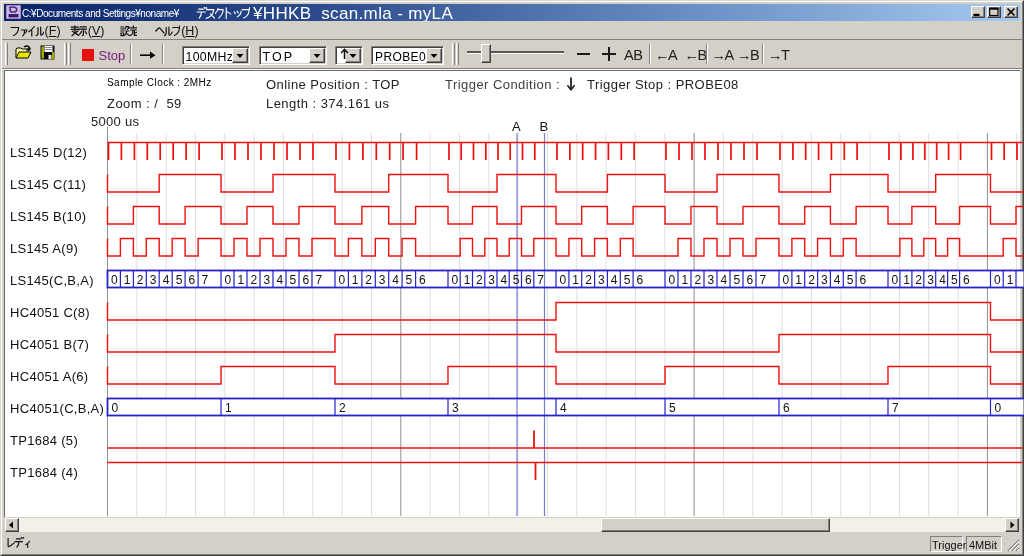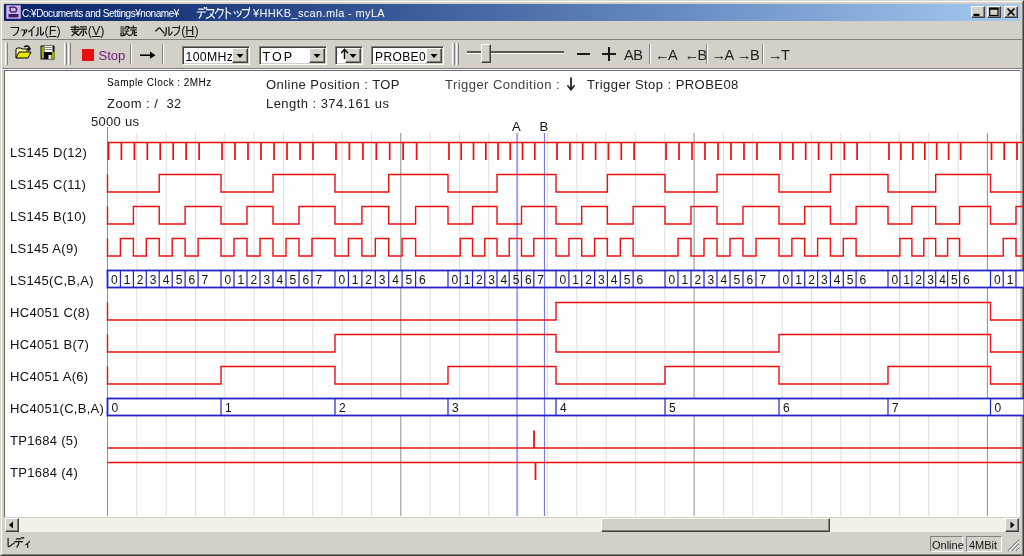--- a/index.html
+++ b/index.html
@@ -23,21 +23,21 @@
       <path d="M2.5 2 H7 M1 4.8 H9 M5.2 4.8 Q5.2 8.5 3 10.6" transform="translate(0,0) scale(1.05)" stroke="#fff" stroke-width="1.1" fill="none" stroke-linecap="round"></path>
       <path d="M7.8 0.4 L8.7 1.6 M9.4 0 L10.3 1.2" transform="translate(0,0) scale(1.05)" stroke="#fff" stroke-width="1.1" fill="none" stroke-linecap="round"></path>
       <path d="M1.5 2.5 H8.3 Q8 6 5.8 8.2 Q4 10 1.2 10.8 M5.2 6.5 L9 10.5" transform="translate(9.0,0) scale(1.05)" stroke="#fff" stroke-width="1.1" fill="none" stroke-linecap="round"></path>
       <path d="M3.8 1.2 Q3.4 3.8 1.2 6 M4 2.5 H8.5 Q8.7 6.5 4.5 10.6" transform="translate(18.1,0) scale(1.05)" stroke="#fff" stroke-width="1.1" fill="none" stroke-linecap="round"></path>
       <path d="M3 0.8 V11 M3.2 4.2 Q5.5 5.2 7.3 6.6" transform="translate(27.1,0) scale(1.05)" stroke="#fff" stroke-width="1.1" fill="none" stroke-linecap="round"></path>
       <path d="M2 4.5 L3 6.3 M4.8 4 L5.8 5.8 M8.6 3.8 Q8.6 7.5 5 9.2" transform="translate(36.1,0) scale(1.05)" stroke="#fff" stroke-width="1.1" fill="none" stroke-linecap="round"></path>
       <path d="M1 2.5 H7.5 V4 Q7 8.5 2.5 10.5" transform="translate(45.1,0) scale(1.05)" stroke="#fff" stroke-width="1.1" fill="none" stroke-linecap="round"></path>
       <path d="M8.4 0.6 Q9.6 1 9.2 2.2 Q8.2 2.6 7.9 1.6 Q7.9 0.8 8.4 0.6" transform="translate(45.1,0) scale(1.05)" stroke="#fff" stroke-width="1.1" fill="none" stroke-linecap="round"></path>
     </svg>
   </div>
-<div class="t" style="left:253px;top:8px;color:#fff;font-size:11px;letter-spacing:0.35px;line-height:11px">¥HHKB_scan.mla - myLA</div>
+<div class="t" style="left:253px;top:8px;color:#fff;font-size:17px;letter-spacing:0.35px;line-height:11px">¥HHKB_scan.mla - myLA</div>
 <div class="abs" style="left:971px;top:6px;width:14px;height:12px;background:#d4d0c8;border-top:1px solid #fff;border-left:1px solid #fff;border-right:1px solid #404040;border-bottom:1px solid #404040;box-shadow:inset -1px -1px 0 #808080">
     <svg width="12" height="10" viewBox="0 0 12 10">
       <rect x="1.5" y="6.8" width="6" height="2.2" fill="#000"></rect>
     </svg>
   </div>
 <div class="abs" style="left:986.5px;top:6px;width:14px;height:12px;background:#d4d0c8;border-top:1px solid #fff;border-left:1px solid #fff;border-right:1px solid #404040;border-bottom:1px solid #404040;box-shadow:inset -1px -1px 0 #808080">
     <svg width="12" height="10" viewBox="0 0 12 10">
       <rect x="1.7" y="1.2" width="8.3" height="7.3" fill="none" stroke="#000" stroke-width="1.2"></rect>
       <rect x="1.2" y="0.7" width="9.3" height="2" fill="#000"></rect>
     </svg>
@@ -169,21 +169,21 @@
 <div class="abs" style="left:762px;top:44px;width:1px;height:20px;background:#808080"></div>
 <div class="abs" style="left:763px;top:44px;width:1px;height:20px;background:#fff"></div>
 <div class="t" style="left:768px;top:47px;font-size:14.5px;color:#202020;letter-spacing:-1.5px">→T</div>
 <div class="abs" style="left:2px;top:68px;width:1020px;height:1px;background:#808080"></div>
 <div class="abs" style="left:2px;top:69px;width:1020px;height:1px;background:#fff"></div>
 <div class="abs" style="left:4px;top:70px;width:1016px;height:447px;background:#fff;border-top:1px solid #6a6a6a;border-left:1px solid #6a6a6a"></div>
 <div class="t" style="left:107px;top:77px;font-size:10px;color:#000000;letter-spacing:0.45px">Sample Clock : 2MHz</div>
 <div class="t" style="left:266px;top:77px;font-size:13px;color:#222;letter-spacing:0.45px">Online Position : TOP</div>
 <div class="t" style="left:445px;top:77px;font-size:13px;color:#404040;letter-spacing:0.45px">Trigger Condition :</div>
 <div class="t" style="left:587px;top:77px;font-size:13px;color:#222;letter-spacing:0.45px">Trigger Stop : PROBE08</div>
-<div class="t" style="left:107px;top:96px;font-size:13px;color:#222;letter-spacing:0.45px">Zoom : /  32</div>
+<div class="t" style="left:107px;top:96px;font-size:13px;color:#222;letter-spacing:0.45px">Zoom : /  59</div>
 <div class="t" style="left:266px;top:96px;font-size:13px;color:#222;letter-spacing:0.45px">Length : 374.161 us</div>
 <div class="abs" style="left:566px;top:77px;width:10px;height:14px">
     <svg width="10" height="14" viewBox="0 0 10 14">
       <path d="M5 0.5 V12" stroke="#222" stroke-width="1.8" fill="none"></path>
       <path d="M1.4 8.2 L5 12.8 L8.6 8.2" stroke="#222" stroke-width="1.6" fill="none"></path>
     </svg>
   </div>
 <svg width="1024" height="446" viewBox="0 0 1024 446" style="position:absolute;left:0;top:71px" font-family="Liberation Sans, sans-serif">
 <path d="M136.8,62.0V445.0 M166.2,62.0V445.0 M195.5,62.0V445.0 M224.8,62.0V445.0 M254.1,62.0V445.0 M283.5,62.0V445.0 M312.8,62.0V445.0 M342.1,62.0V445.0 M371.5,62.0V445.0 M430.1,62.0V445.0 M459.5,62.0V445.0 M488.8,62.0V445.0 M518.1,62.0V445.0 M547.5,62.0V445.0 M576.8,62.0V445.0 M606.1,62.0V445.0 M635.4,62.0V445.0 M664.8,62.0V445.0 M723.4,62.0V445.0 M752.8,62.0V445.0 M782.1,62.0V445.0 M811.4,62.0V445.0 M840.8,62.0V445.0 M870.1,62.0V445.0 M899.4,62.0V445.0 M928.7,62.0V445.0 M958.1,62.0V445.0 M1016.7,62.0V445.0" stroke="#dedede" stroke-width="1" fill="none"></path>
 <path d="M107.5,56.0V445.0 M400.8,62.0V445.0 M694.1,62.0V445.0 M987.4,62.0V445.0" stroke="#8f8f8f" stroke-width="1" fill="none"></path>
@@ -307,21 +307,21 @@
 <div class="abs" style="left:2px;top:533px;width:1020px;height:20px;background:#d4d0c8"></div>
 <div class="abs" style="left:6px;top:537px;width:23.9px;height:13px">
     <svg width="23.9" height="13" viewBox="0 0 23.9 13" style="position:absolute;left:0;top:0">
       <path d="M2.2 1.5 V9 Q2.2 10.6 4 9.8 L8.8 6.2" transform="translate(0,0) scale(0.95)" stroke="#111" stroke-width="1.2" fill="none" stroke-linecap="round"></path>
       <path d="M2.5 2 H7 M1 4.8 H9 M5.2 4.8 Q5.2 8.5 3 10.6" transform="translate(8.0,0) scale(0.95)" stroke="#111" stroke-width="1.2" fill="none" stroke-linecap="round"></path>
       <path d="M7.8 0.4 L8.7 1.6 M9.4 0 L10.3 1.2" transform="translate(8.0,0) scale(0.95)" stroke="#111" stroke-width="1.2" fill="none" stroke-linecap="round"></path>
       <path d="M8 4.5 Q6.2 7 4 8.2 M6 7.6 V11" transform="translate(16.0,0) scale(0.95)" stroke="#111" stroke-width="1.2" fill="none" stroke-linecap="round"></path>
     </svg>
   </div>
 <div class="abs" style="left:929.5px;top:536px;width:33px;height:15.5px;background:#d4d0c8;border-top:1px solid #808080;border-left:1px solid #808080;border-right:1px solid #fff;border-bottom:1px solid #fff">
-    <div style="position:absolute;left:1.5px;top:1.5px;font-size:11px;color:#111">Online</div>
+    <div style="position:absolute;left:1.5px;top:1.5px;font-size:11px;color:#111">Trigger</div>
   </div>
 <div class="abs" style="left:966px;top:536px;width:36px;height:15.5px;background:#d4d0c8;border-top:1px solid #808080;border-left:1px solid #808080;border-right:1px solid #fff;border-bottom:1px solid #fff">
     <div style="position:absolute;left:2px;top:1.5px;font-size:11px;color:#111">4MBit</div>
   </div>
 <div class="abs" style="left:1007px;top:539px;width:13px;height:13px">
     <svg width="13" height="13" viewBox="0 0 13 13">
       <path d="M12 1 L1 12 M12 5 L5 12 M12 9 L9 12" stroke="#808080" stroke-width="1.3"></path>
       <path d="M12 2 L2 12 M12 6 L6 12 M12 10 L10 12" stroke="#fff" stroke-width="1"></path>
     </svg>
   </div>

